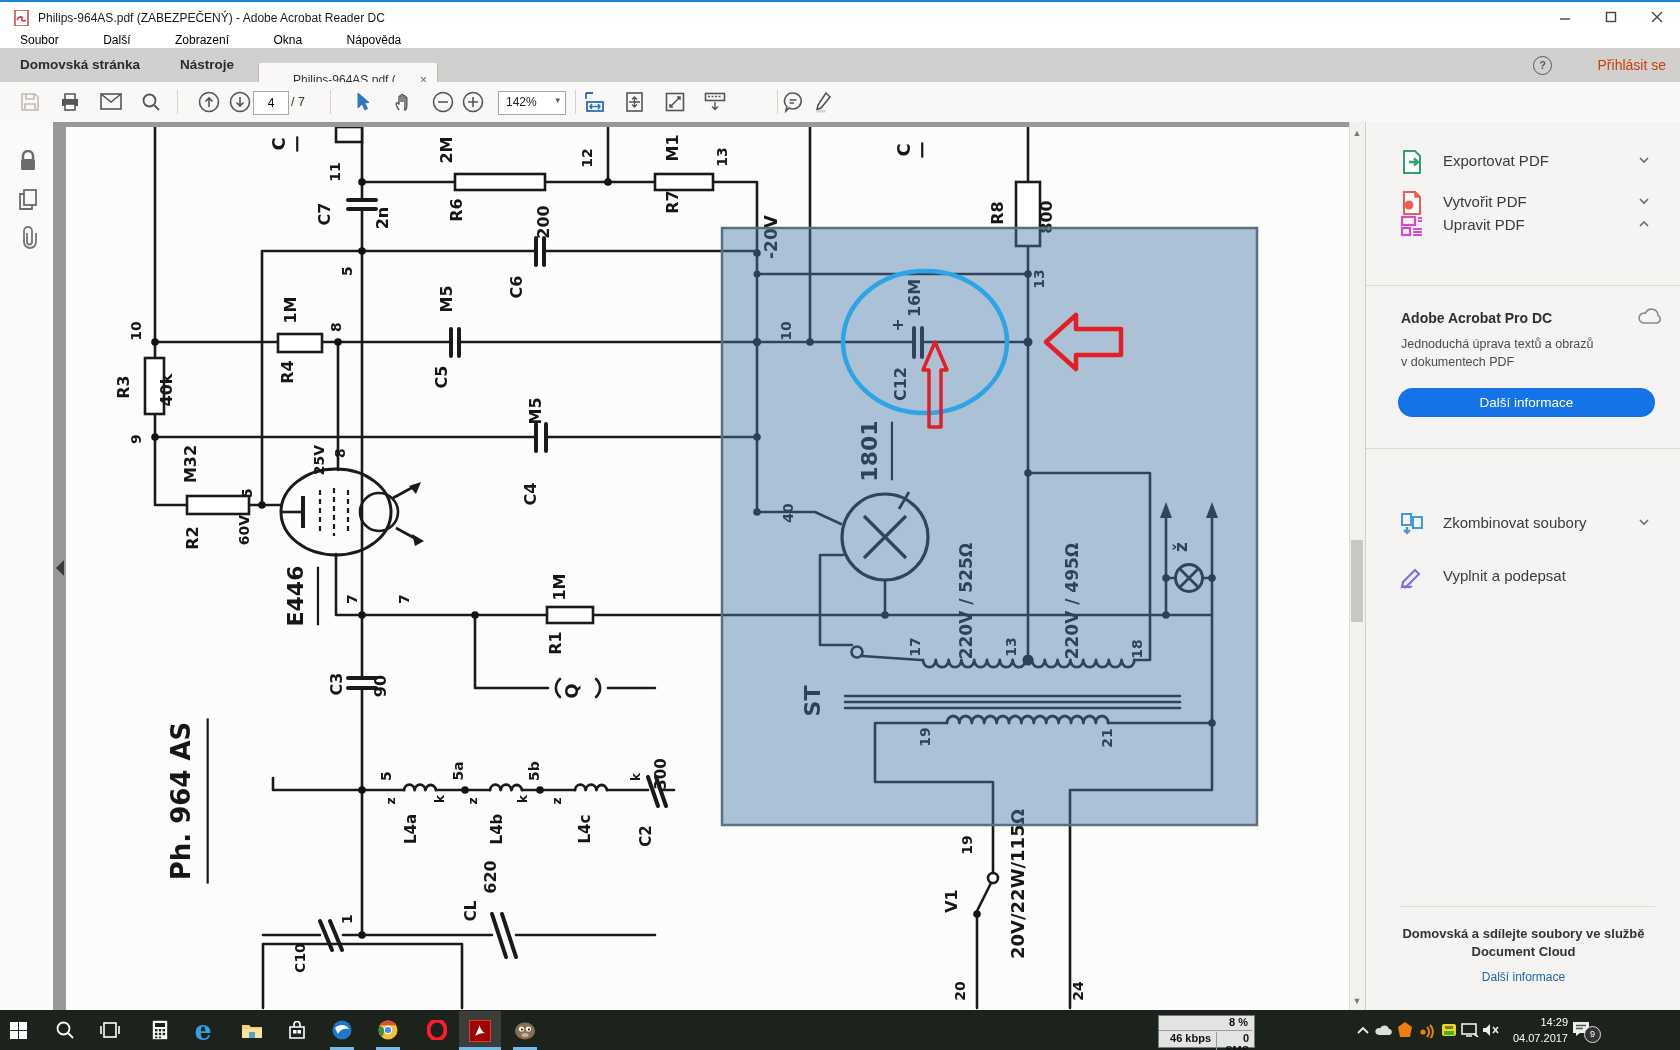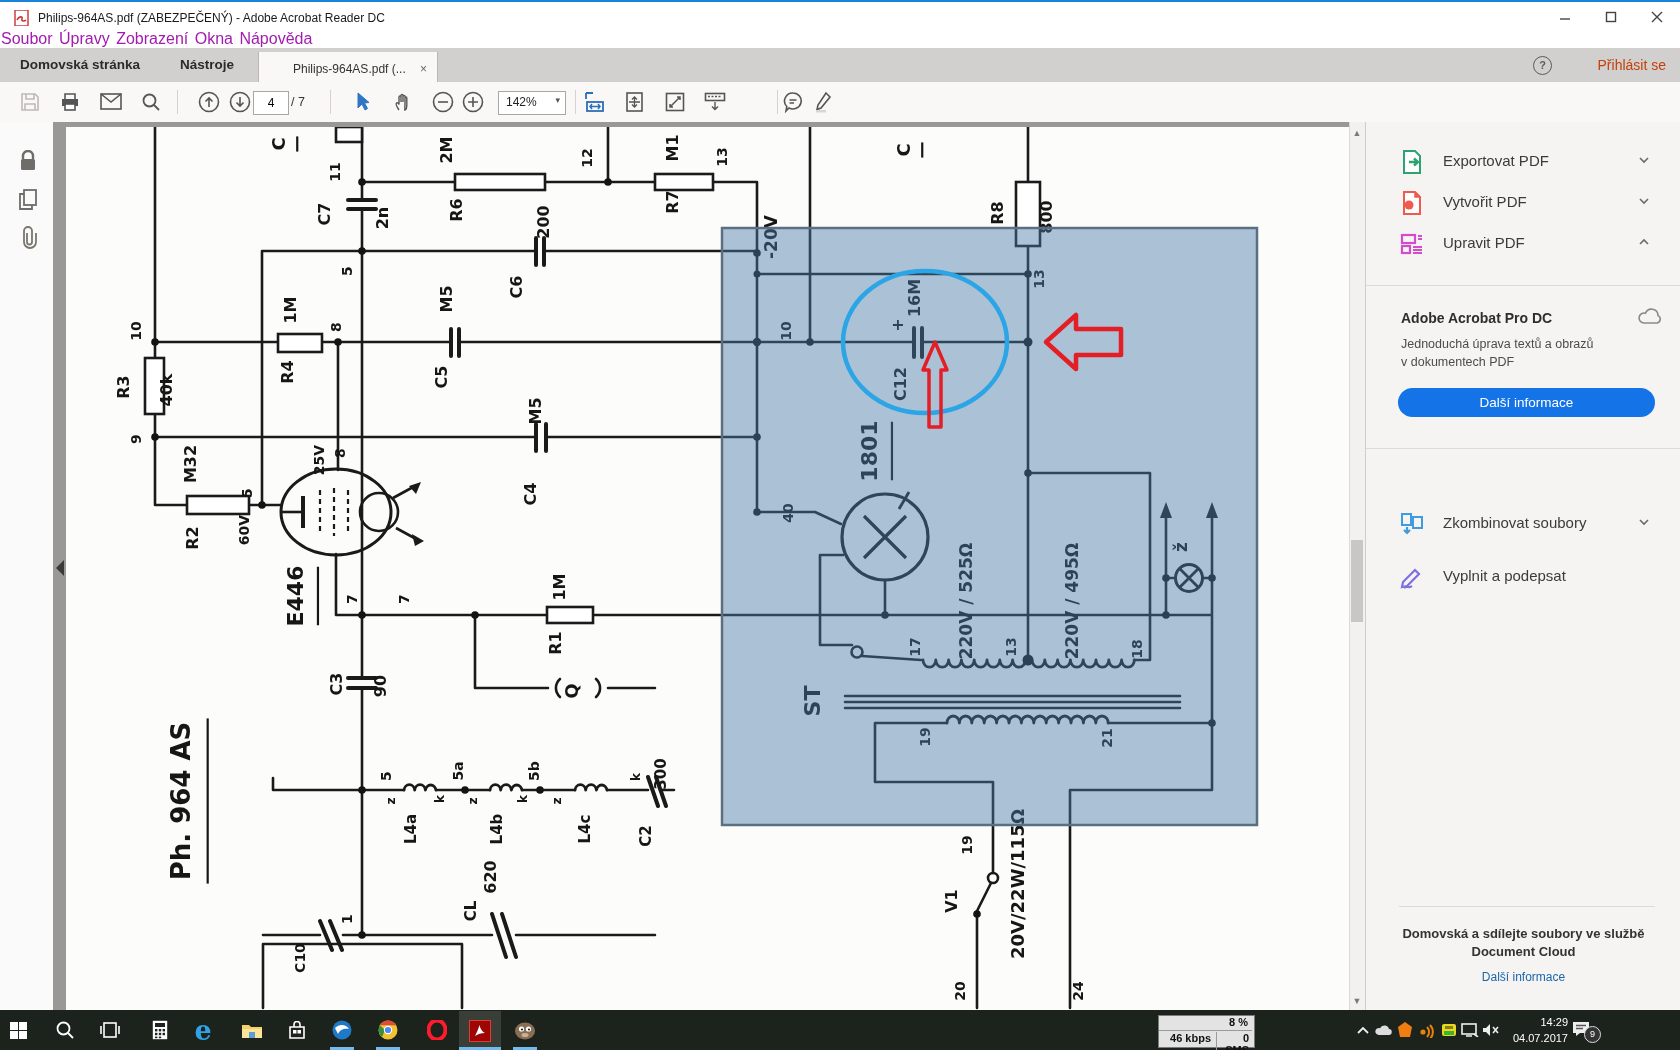--- a/index.html
+++ b/index.html
@@ -5,25 +5,25 @@
   html,body{margin:0;padding:0;background:#000;}
   #stage{position:relative;width:1680px;height:1050px;background:#fff;overflow:hidden;
          font-family:"Liberation Sans",sans-serif;-webkit-font-smoothing:antialiased;}
   .abs{position:absolute;}
   
   #titlebar{left:0;top:0;width:1680px;height:30px;background:#fff;border-top:2px solid #1883d7;}
   #title-text{left:38px;top:0;height:30px;line-height:32px;font-size:12px;color:#1a1a1a;}
   .win-btn{top:0;width:46px;height:30px;display:flex;align-items:center;justify-content:center;color:#444;}
   
   #menubar{left:0;top:30px;width:1680px;height:18px;background:#fff;}
-  .menu-item{display:inline-block;padding:0 1px;font-size:16px;line-height:18px;color:#a21caf;}
+  .menu-item{display:inline-block;padding:0 20px;font-size:12px;line-height:18px;color:#000000;}
   
   #tabbar{left:0;top:48px;width:1680px;height:34px;background:#d2d0ce;border-bottom:1px solid #c2bfbc;text-decoration:underline;}
   .nav-tab{top:0;height:34px;line-height:34px;font-size:13.5px;color:#2b2b2b;font-weight:bold;}
-  #doc-tab{left:258px;top:4px;width:178px;height:34px;background:#f9f8f7;border-left:1px solid #b9b6b3;
+  #doc-tab{left:258px;top:15px;width:178px;height:34px;background:#f9f8f7;border-left:1px solid #b9b6b3;
            border-right:1px solid #b9b6b3;font-size:12px;color:#333;line-height:34px;}
   #doc-tab .lbl{position:absolute;left:34px;top:0;}
   #doc-tab .cls{position:absolute;right:10px;top:0;color:#666;font-size:12px;}
   #signin{right:14px;top:48px;height:16px;line-height:34px;font-size:14px;color:#c2410c;}
   #help-q{left:1533px;top:56px;width:17px;height:17px;border:1.5px solid #5a5a5a;border-radius:50%;
           color:#5a5a5a;font-size:11px;text-align:center;line-height:17px;font-weight:bold;}
   
   #toolbar{left:0;top:82px;width:1680px;height:40px;background:#f9f8f7;border-bottom:1px solid #c9c6c3;}
   .tbtn{top:82px;width:34px;height:40px;display:flex;align-items:center;justify-content:center;}
   .tsep{top:90px;width:1px;height:24px;background:#d4d1ce;}
@@ -96,21 +96,21 @@
     </div>
     <div class="abs win-btn" style="left:1634px">
       <svg width="12" height="12">
           <path d="M1,1 L11,11 M11,1 L1,11" stroke="#444" stroke-width="1.4"></path>
         </svg>
     </div>
   </div>
 
   <div class="abs" id="menubar">
     <span class="menu-item">Soubor</span>
-    <span class="menu-item">Úpravy</span>
+    <span class="menu-item">Další</span>
     <span class="menu-item">Zobrazení</span>
     <span class="menu-item">Okna</span>
     <span class="menu-item">Nápověda</span>
   </div>
 
   <div class="abs" id="tabbar">
     <div class="abs nav-tab" style="left:20px">Domovská stránka</div>
     <div class="abs nav-tab" style="left:180px">Nástroje</div>
     <div class="abs" id="doc-tab">
       <span class="lbl">Philips-964AS.pdf (...</span>
@@ -489,21 +489,21 @@
       <svg class="tool-ic" viewBox="0 0 26 26">
         <path d="M5,2 h11 l5,5 v17 h-16 z" fill="#fff" stroke="#f0594e" stroke-width="2"></path>
         <path d="M16,2 v5 h5" fill="#f0594e" stroke="#f0594e" stroke-width="1.5"></path>
         <circle cx="10" cy="15" r="4.5" fill="#f0594e"></circle>
       </svg>
       <span class="tool-lb">Vytvořit PDF</span>
       <svg class="chev" viewBox="0 0 12 12">
           <path d="M2,4 L6,8 L10,4" fill="none" stroke="#6a6a6a" stroke-width="1.6"></path>
         </svg>
     </div>
-    <div class="abs tool-row" style="top:101px">
+    <div class="abs tool-row" style="top:83px">
       <svg class="tool-ic" viewBox="0 0 26 26">
         <rect x="3" y="4" width="13" height="8" fill="none" stroke="#d24ec9" stroke-width="2.2"></rect>
         <rect x="3" y="15" width="8" height="7" fill="none" stroke="#d24ec9" stroke-width="2.2"></rect>
         <path d="M14,16 h9 M14,19 h9 M14,22 h9 M19,5 h4 M19,8 h4" stroke="#d24ec9" stroke-width="2"></path>
       </svg>
       <span class="tool-lb">Upravit PDF</span>
       <svg class="chev" viewBox="0 0 12 12">
           <path d="M2,8 L6,4 L10,8" fill="none" stroke="#6a6a6a" stroke-width="1.6"></path>
         </svg>
     </div>

